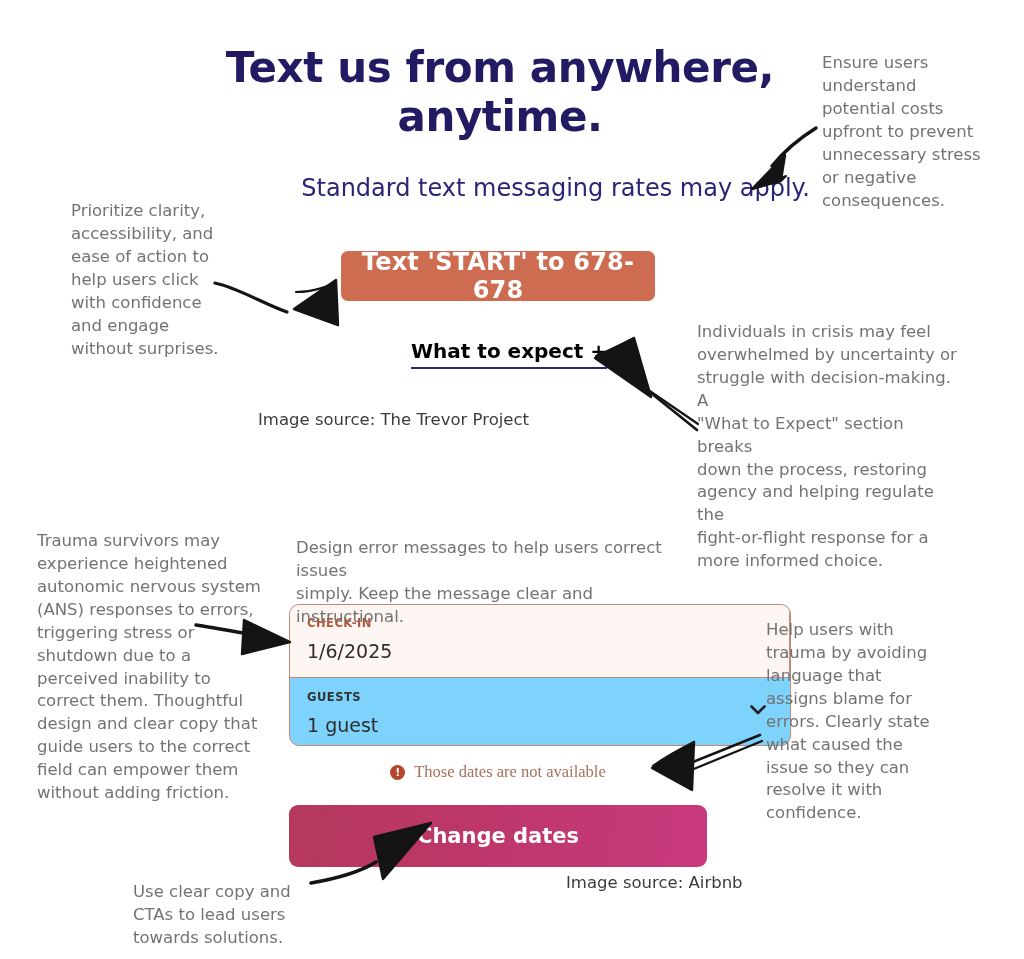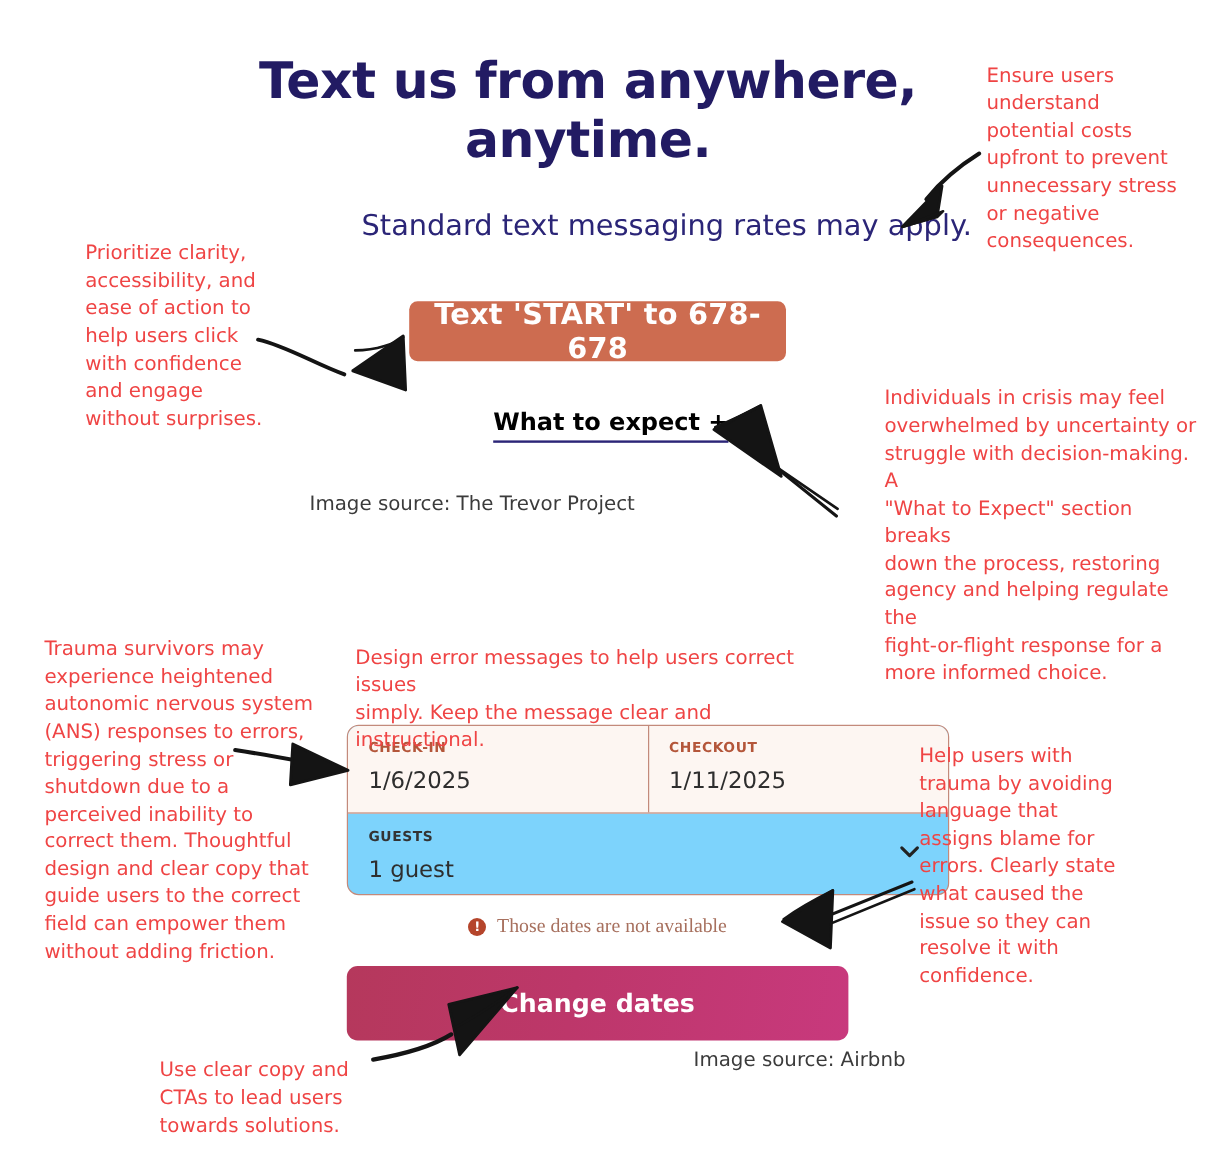--- a/index.html
+++ b/index.html
@@ -21,28 +21,28 @@
     position: absolute;
     inset: 0;
   }
 
   
   .annot {
     position: absolute;
     font-family: "DejaVu Sans", sans-serif;
     font-size: 16.5px;
     line-height: 1.39;
-    color: #ef4444;
+    color: #737373;
     white-space: pre-line;
   }
 
   
   .headline {
     position: absolute;
-    left: 180px;
+    left: 190px;
     top: 44px;
     width: 620px;
     text-align: center;
     font-family: "DejaVu Sans", sans-serif;
     font-size: 42px;
     font-weight: bold;
     line-height: 1.16;
     letter-spacing: -0.4px;
     color: #221b63;
     white-space: pre-line;
@@ -223,63 +223,59 @@
 
   <a class="expect-link">What to expect +</a>
 
   <div class="source-caption" style="left:258px; top:410px;">Image source: The Trevor Project</div>
 
   <div class="booking-card">
     <div class="date-row">
       <div class="date-cell left">
         <div class="field-label">CHECK-IN</div>
         <div class="field-value">1/6/2025</div>
-      </div>
-      <div class="date-cell">
-        <div class="field-label">CHECKOUT</div>
-        <div class="field-value">1/11/2025</div>
       </div>
     </div>
     <div class="guests-row">
       <div class="field-label dark">GUESTS</div>
       <div class="field-value">1 guest</div>
       <span class="chevron">
         <svg viewBox="0 0 20 20" width="20" height="20">
           <path d="M3.5 6.5 L10 13 L16.5 6.5" fill="none" stroke="#222222" stroke-width="2.6" stroke-linecap="round" stroke-linejoin="round"></path>
         </svg>
       </span>
     </div>
   </div>
 
   <div class="error-line">
     <span class="error-icon">!</span>
     <span class="error-text">Those dates are not available</span>
   </div>
 
   <button class="cta-pink">Change dates</button>
 
-  <div class="source-caption" style="left:578px; top:873px;">Image source: Airbnb</div>
+  <div class="source-caption" style="left:566px; top:873px;">Image source: Airbnb</div>
 
   <div class="annot" style="left:822px; top:52px; width:190px;">Ensure users
 understand
 potential costs
 upfront to prevent
 unnecessary stress
 or negative
 consequences.</div>
 
   <div class="annot" style="left:71px; top:200px; width:180px;">Prioritize clarity,
 accessibility, and
 ease of action to
 help users click
 with confidence
 and engage
 without surprises.</div>
 
-  <div class="annot" style="left:697px; top:321px; width:262px;margin-left:40px;">Individuals in crisis may feel
+  <div class="annot" style="left:697px; top:321px; width:262px;">Individuals in crisis may feel
 overwhelmed by uncertainty or
 struggle with decision-making. A
 "What to Expect" section breaks
 down the process, restoring
 agency and helping regulate the
 fight-or-flight response for a
 more informed choice.</div>
 
   <div class="annot" style="left:37px; top:530px; width:240px;">Trauma survivors may
 experience heightened

